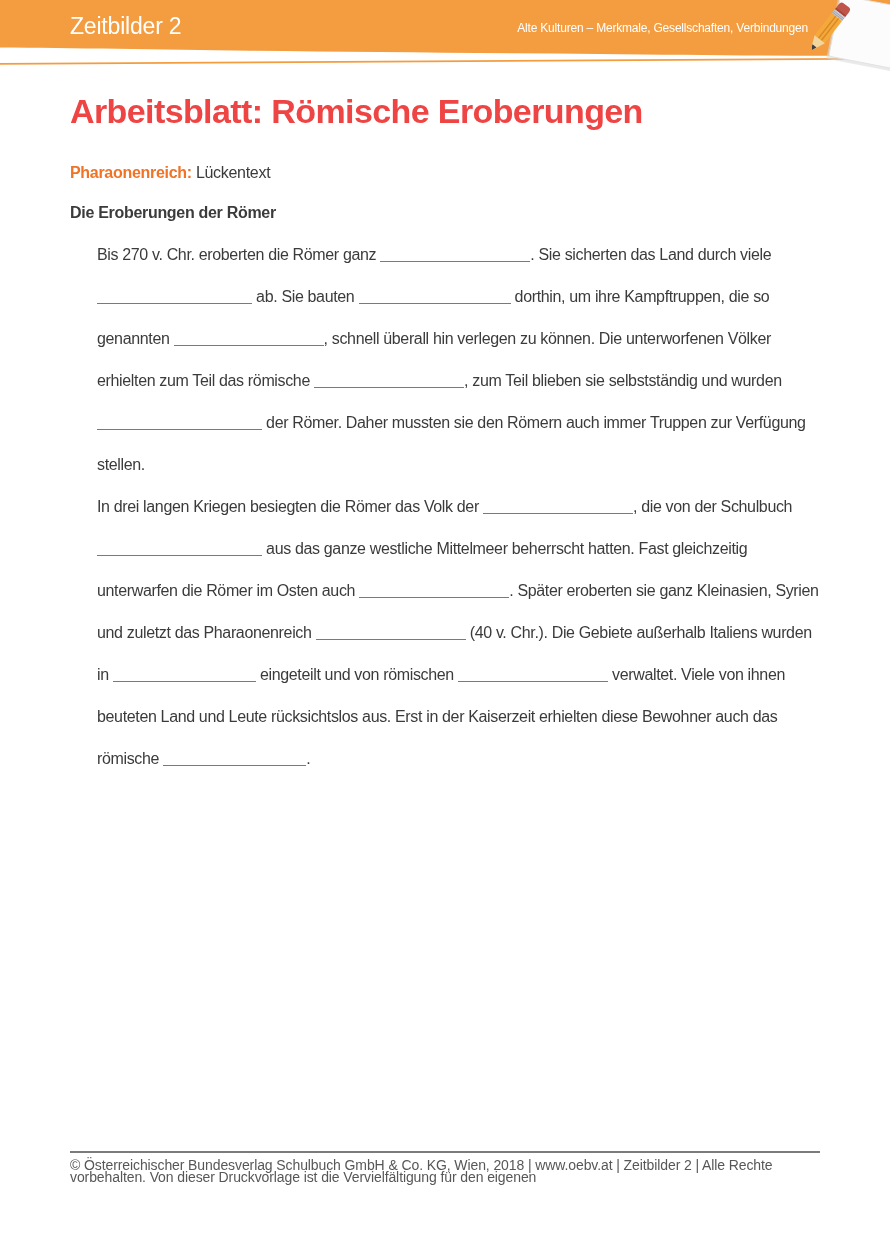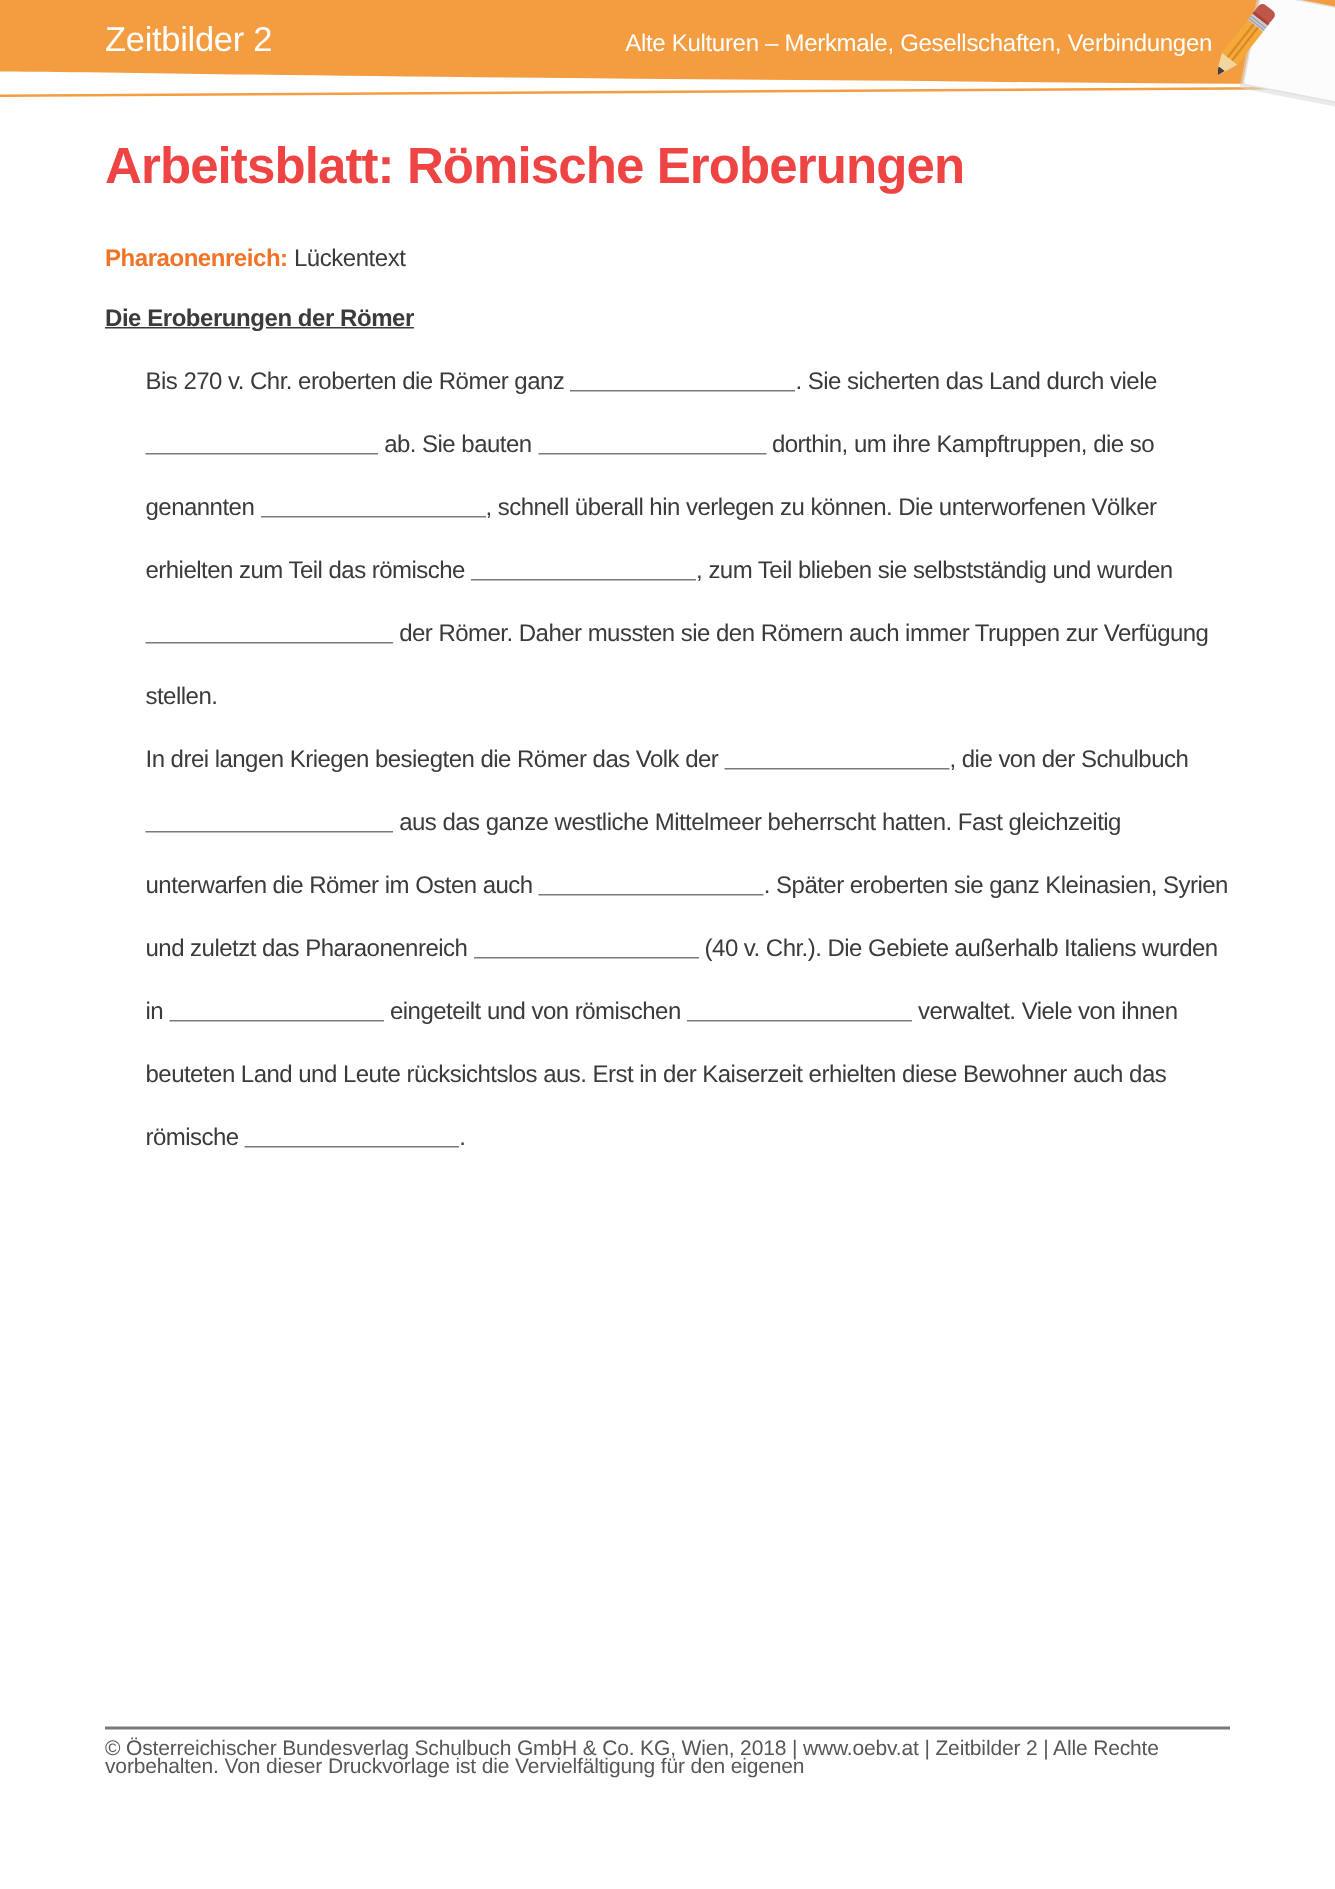--- a/index.html
+++ b/index.html
@@ -9,38 +9,38 @@
   }
 
   
   .header-svg { position:absolute; top:0; left:0; display:block; }
   .book-title {
     position:absolute; top:13px; left:70px;
     color:#ffffff; font-size:23px; letter-spacing:-0.2px;
   }
   .chapter-title {
     position:absolute; top:21px; right:82px;
-    color:#ffffff; font-size:16px; letter-spacing:-0.2px;
+    color:#ffffff; font-size:12px; letter-spacing:-0.2px;
   }
   .pencil-icon { position:absolute; top:0; right:-6px; }
 
   
   .page-title {
     position:absolute; top:92px; left:70px;
     font-size:34px; font-weight:bold; letter-spacing:-0.6px;
     color:#ef4444;
   }
   .task-line {
     position:absolute; top:164px; left:70px;
     font-size:16px; letter-spacing:-0.3px; color:#3b3b3b;
   }
   .task-label { color:#f07326; font-weight:bold; }
   .section-heading {
     position:absolute; top:204px; left:70px;
-    font-size:16px; font-weight:bold; letter-spacing:-0.3px; color:#3b3b3b;text-decoration:underline;
+    font-size:16px; font-weight:bold; letter-spacing:-0.3px; color:#3b3b3b;
   }
 
   .ws {
     position:absolute; top:234px; left:70px; width:765px;
     font-size:16px; letter-spacing:-0.35px; color:#3b3b3b;margin-left:27px;
   }
   .ws-line { height:42px; line-height:42px; white-space:nowrap; }
   .blank {
     display:inline-block; height:12px;
     border-bottom:1.5px solid #7a7a7a;

